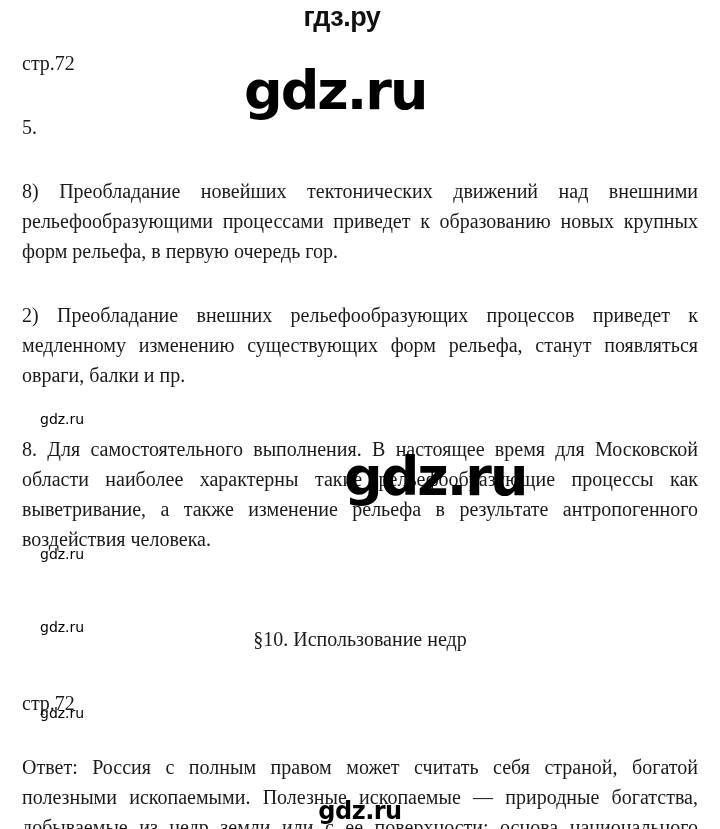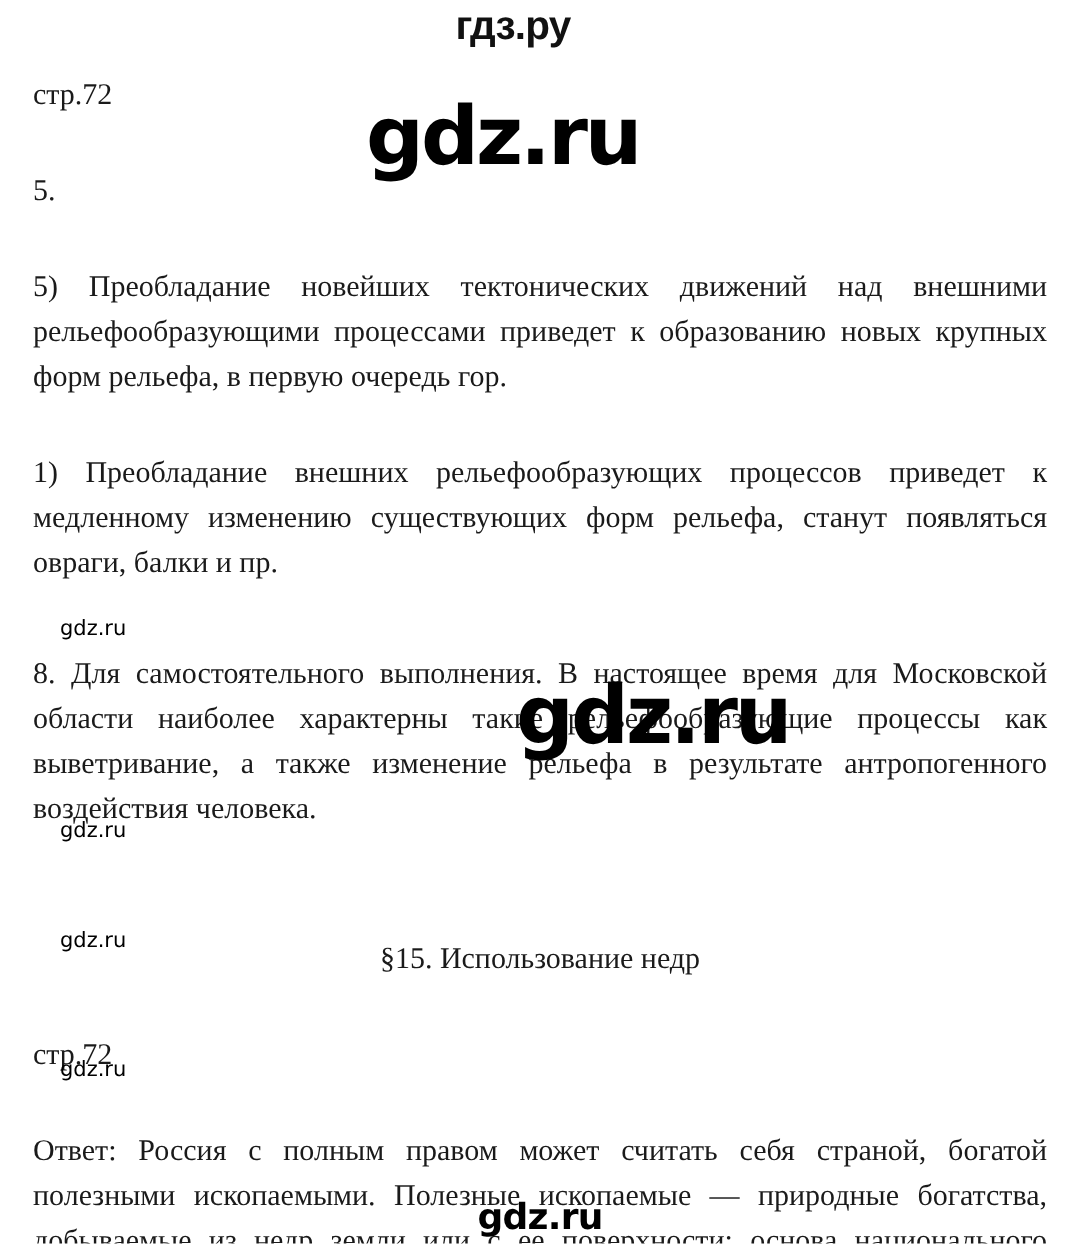--- a/index.html
+++ b/index.html
@@ -33,28 +33,28 @@
 </head>
 <body>
 
 <div class="header">гдз.ру</div>
 
 <div class="doc">
   <p class="p">стр.72</p>
   <div class="gap"></div>
   <p class="p">5.</p>
   <div class="gap"></div>
-  <p class="p">5) Преобладание новейших тектонических движений над внешними рельефообразующими процессами приведет к образованию новых крупных форм рельефа, в первую очередь гор.</p>
+  <p class="p">8) Преобладание новейших тектонических движений над внешними рельефообразующими процессами приведет к образованию новых крупных форм рельефа, в первую очередь гор.</p>
   <div class="gap"></div>
-  <p class="p">1) Преобладание внешних рельефообразующих процессов приведет к медленному изменению существующих форм рельефа, станут появляться овраги, балки и пр.</p>
+  <p class="p">2) Преобладание внешних рельефообразующих процессов приведет к медленному изменению существующих форм рельефа, станут появляться овраги, балки и пр.</p>
   <div class="gap"></div>
   <div class="gap"></div>
   <p class="p">8. Для самостоятельного выполнения. В настоящее время для Московской области наиболее характерны такие рельефообразующие процессы как выветривание, а также изменение рельефа в результате антропогенного воздействия человека.</p>
   <div style="height:46px"></div>
-  <p class="p center">§15. Использование недр</p>
+  <p class="p center">§10. Использование недр</p>
   <div class="gap"></div>
   <p class="p">стр.72</p>
   <div class="gap"></div>
   <p class="p">Ответ: Россия с полным правом может считать себя страной, богатой полезными ископаемыми. Полезные ископаемые — природные богатства, добываемые из недр земли или с ее поверхности; основа национального богатства и экономической безопасности нашей страны. Россия чрезвычайно богата минерально-сырьевыми ресурсами. Недра нашей страны богаты нефтью и природным газом, различными рудами, каменным и бурым углем, апатитами, золотом, алмазами и многими другими полезными ископаемыми.</p>
 </div>
 
 <div class="wm-big" style="left:244px; top:64px;">gdz.ru</div>
 <div class="wm-big" style="left:344px; top:450px;">gdz.ru</div>
 <div class="wm-small" style="left:40px; top:412px;">gdz.ru</div>
 <div class="wm-small" style="left:40px; top:547px;">gdz.ru</div>

